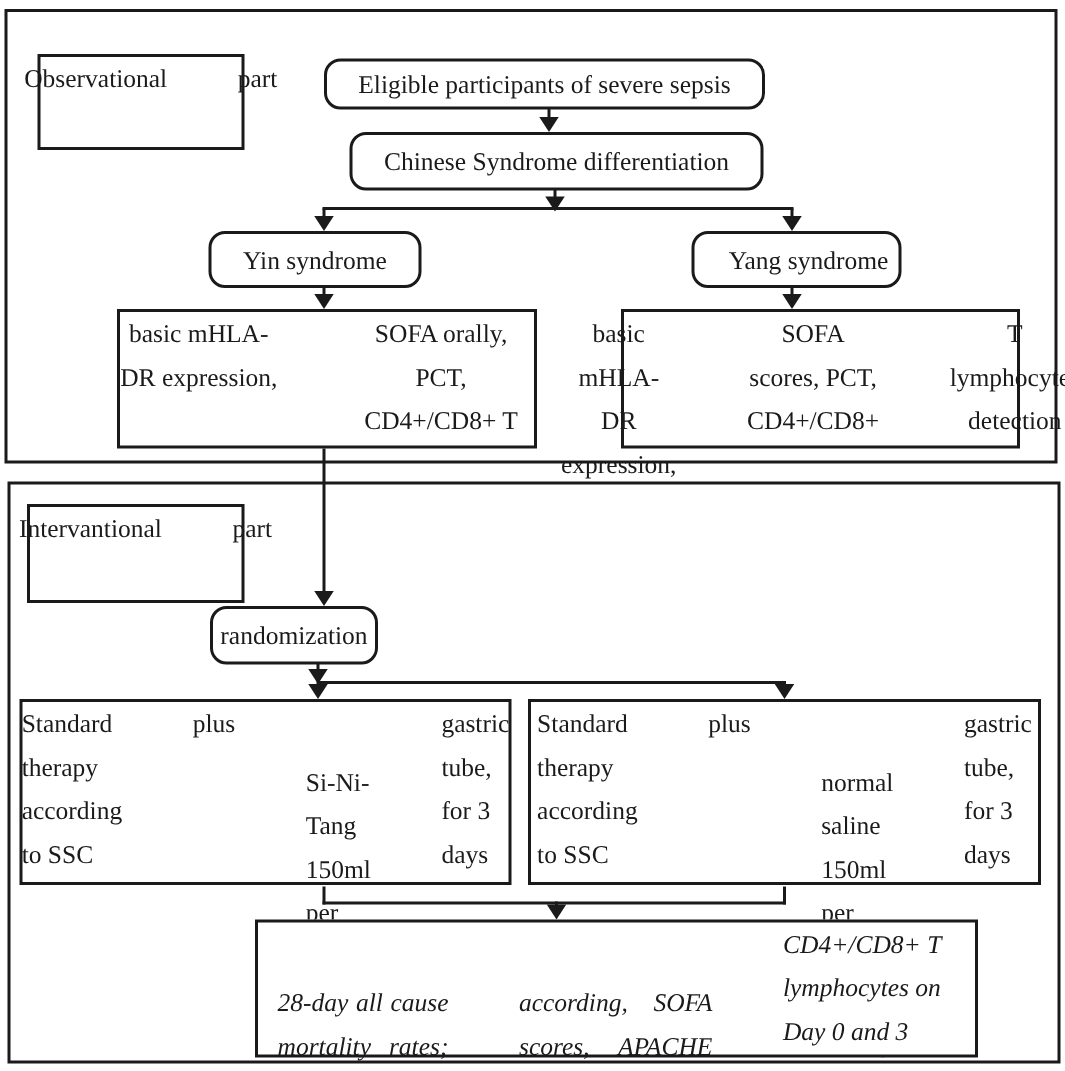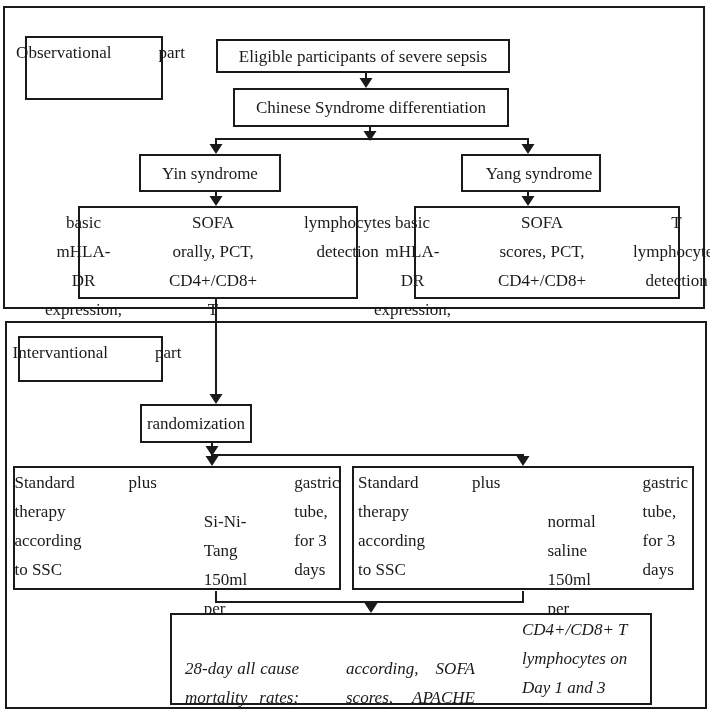--- a/index.html
+++ b/index.html
@@ -9,21 +9,21 @@
   }
   .container {
     position:absolute; border:2px solid #1a1a1a; background:#ffffff;
     box-sizing:border-box;
   }
   .arrows { position:absolute; left:0; top:0; }
   .box {
     position:absolute; border:2px solid #1a1a1a; background:#ffffff;
     box-sizing:border-box; font-size:17px;
   }
-  .center-single { display:flex; align-items:center; justify-content:center; text-align:left; }
+  .center-single { display:flex; align-items:center; justify-content:center; text-align:left;border-radius:11px; }
   .multi { display:flex; flex-direction:row; justify-content:center;gap:47px; }
   .line { line-height:29px; }
   .t-center { text-align:center; }
   .t-justify { text-align:justify; text-align-last:justify;margin-top:39px; }
   .label-pad { padding-left:13px; }
   .pad-sides { padding-left:11px; padding-right:11px; }
   .pad-sides-lg { padding-left:13px; padding-right:13px; }
 </style>
 </head>
 <body>
@@ -113,30 +113,29 @@
     <div class="line">Yin syndrome</div>
   </div>
 
   <div class="box center-single" style="left:461px; top:154px; width:140px; height:38px;padding-left:16px;">
     <div class="line">Yang syndrome</div>
   </div>
 
   <div class="box multi" style="left:78px; top:206px; width:280px; height:93px;">
     <div class="line t-center">basic mHLA-DR expression,</div>
     <div class="line t-center">SOFA orally, PCT, CD4+/CD8+ T</div>
-    <div class="line t-center">lymphocytes detection</div>
   </div>
 
   <div class="box multi" style="left:414px; top:206px; width:266px; height:93px;">
     <div class="line t-center">basic mHLA-DR expression,</div>
     <div class="line t-center">SOFA scores, PCT, CD4+/CD8+</div>
     <div class="line t-center">T lymphocytes detection</div>
   </div>
 
-  <div class="box multi label-pad" style="left:18px; top:336px; width:145px; height:46px;">
+  <div class="box multi label-pad" style="left:18px; top:336px; width:145px; height:66px;">
     <div class="line">Intervantional</div>
     <div class="line">part</div>
   </div>
 
   <div class="box center-single" style="left:140px; top:404px; width:112px; height:39px;">
     <div class="line">randomization</div>
   </div>
 
   <div class="box multi pad-sides" style="left:13px; top:466px; width:328px; height:124px;">
     <div class="line">Standard therapy according to SSC</div>
@@ -148,16 +147,16 @@
   <div class="box multi pad-sides" style="left:352px; top:466px; width:342px; height:124px;">
     <div class="line">Standard therapy according to SSC</div>
     <div class="line t-center">plus</div>
     <div class="line t-justify">normal saline 150ml per day, orally or by</div>
     <div class="line">gastric tube, for 3 days</div>
   </div>
 
   <div class="box multi pad-sides-lg" style="left:170px; top:613px; width:482px; height:92px;font-style:italic;">
     <div class="line t-justify">28-day all cause mortality rates; mHLA-DR</div>
     <div class="line t-justify">according, SOFA scores, APACHE II scores, PCT,</div>
-    <div class="line">CD4+/CD8+ T lymphocytes on Day 1 and 3</div>
+    <div class="line">CD4+/CD8+ T lymphocytes on Day 0 and 3</div>
   </div>
 
 </div>
 
 </body></html>

